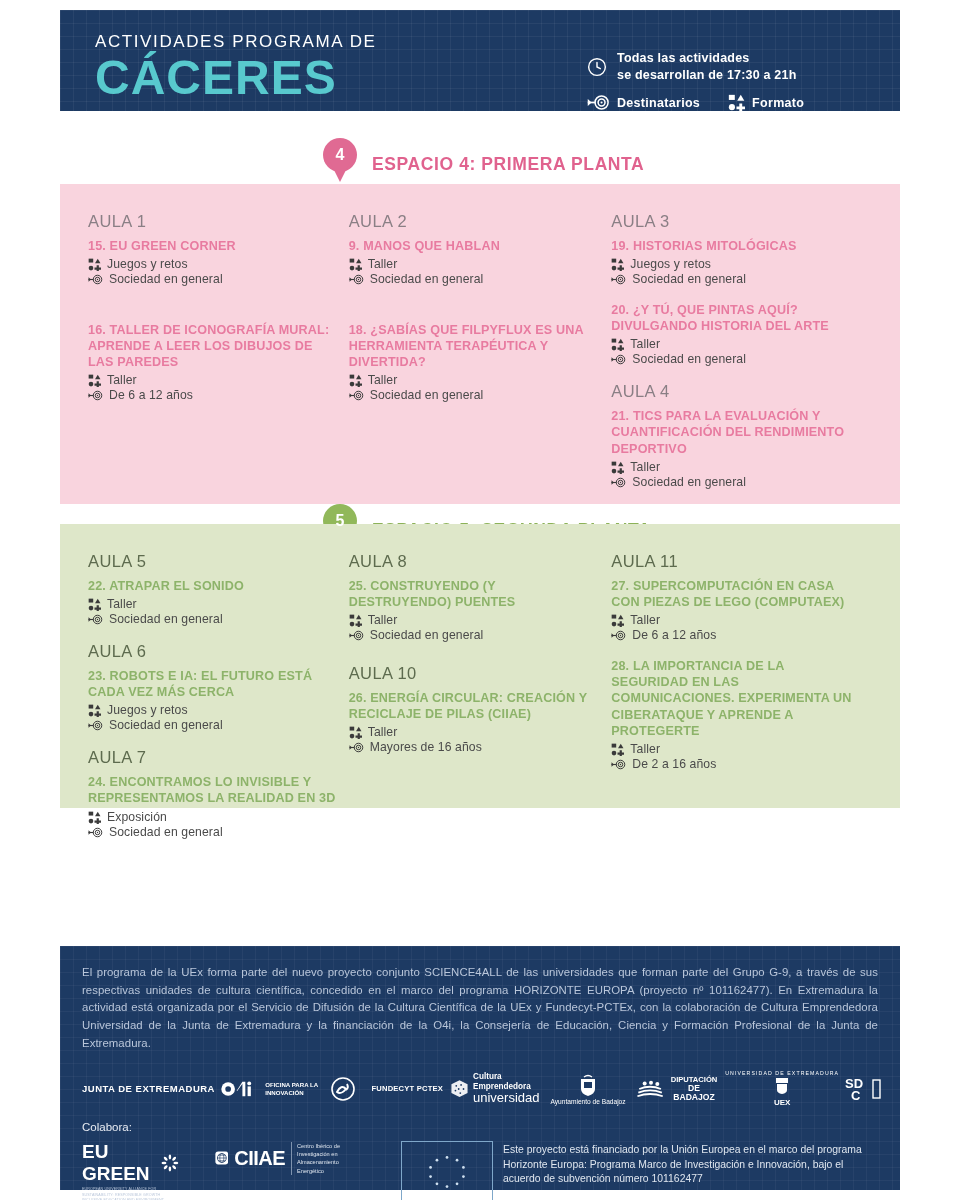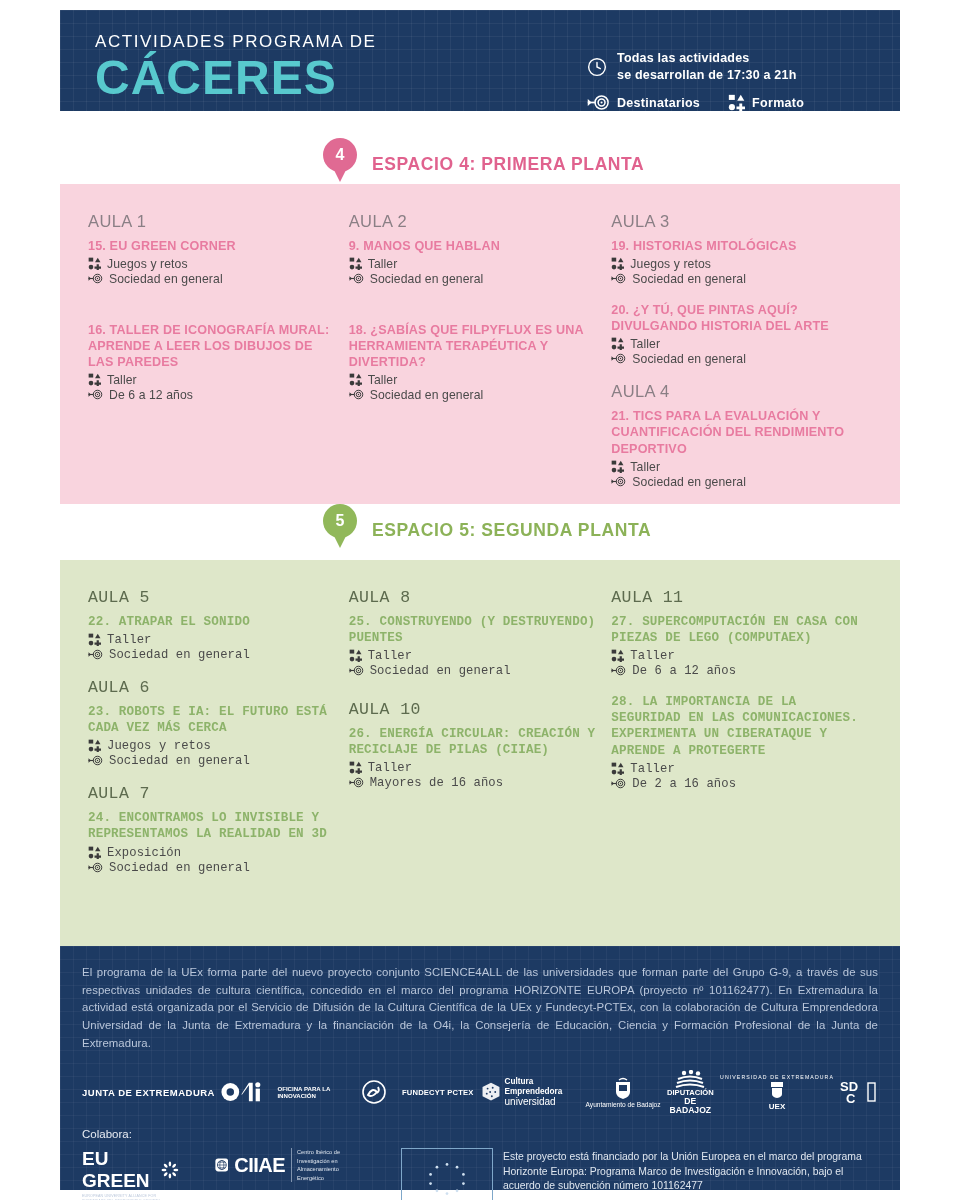--- a/index.html
+++ b/index.html
@@ -74,21 +74,21 @@
   .aula-green { color:#5d6b4e; }
 
   .act { margin-bottom:16px; }
   .act-title {
     font-size:12.6px; font-weight:800; line-height:1.28; letter-spacing:0.15px;
     margin-bottom:3px;
   }
   .t-pink { color:#e87ba0; }
   .t-green { color:#8db36a; }
 
-  .meta { display:flex; align-items:flex-start; gap:6px; margin-top:1px; }
+  .meta { display:flex; align-items:flex-end; gap:6px; margin-top:1px; }
   .meta-label { font-size:12.2px; color:#4a4a4a; letter-spacing:0.1px; }
 
   
   .ic-format { width:13px; height:13px; flex:0 0 13px; display:block; }
   .ic-target { width:15px; height:13px; flex:0 0 15px; display:block; }
   .ic-clock { width:20px; height:20px; flex:0 0 20px; display:block; }
   .ic-target-w { width:23px; height:17px; flex:0 0 23px; display:block; }
   .ic-format-w { width:17px; height:17px; flex:0 0 17px; display:block; }
 
   .spacer-row { height:20px; }
@@ -389,21 +389,21 @@
 
   <div class="sec-head" style="top:512px;">
     <div class="pin">
       <div class="pin-body" style="background:#91b85a; color:#91b85a;">
         <span class="pin-num">5</span>
       </div>
     </div>
     <div class="sec-title" style="color:#8cb258;">ESPACIO 5: SEGUNDA PLANTA</div>
   </div>
 
-  <div class="panel panel-green" style="top:560px; height:392px;font-family:Liberation Mono, monospace;">
+  <div class="panel panel-green" style="top:524px; height:284px;">
     <div class="cols">
 
       <div class="col">
         <div class="aula aula-green">AULA 5</div>
         <div class="act">
           <div class="act-title t-green">22. ATRAPAR EL SONIDO</div>
           <div class="meta">
             <span class="ic-format">
               <svg viewBox="0 0 20 20" width="13" height="13">
                   <rect x="1" y="1" width="7" height="6" fill="#3a3a3a"></rect>
@@ -633,34 +633,34 @@
           <path d="M13 2 L23 7 L23 18 L13 23 L3 18 L3 7 Z" fill="#fff" opacity="0.92"></path>
           <circle cx="9" cy="9" r="1.1" fill="#1d3a63"></circle>
             <circle cx="15" cy="8" r="1.1" fill="#1d3a63"></circle>
           <circle cx="12" cy="13" r="1.1" fill="#1d3a63"></circle>
             <circle cx="18" cy="13" r="1.1" fill="#1d3a63"></circle>
           <circle cx="8" cy="15" r="1.1" fill="#1d3a63"></circle>
             <circle cx="14" cy="18" r="1.1" fill="#1d3a63"></circle>
         </svg>
         <div style="line-height:1.12;">
           <div style="font-size:8.2px;color:#fff;font-weight:700;">Cultura Emprendedora</div>
-          <div style="font-size:10px;color:#fff;">universidad</div>
+          <div style="font-size:13px;color:#fff;">universidad</div>
         </div>
       </div>
 
       <div class="logo" style="flex-direction:column;gap:1px;align-items:center;">
         <svg width="20" height="24" viewBox="0 0 20 24">
           <path d="M3 6 h14 v10 q0 5-7 7 q-7-2-7-7 z" fill="#fff"></path>
           <path d="M6 4 q4-3 8 0" fill="none" stroke="#fff" stroke-width="1.4"></path>
           <rect x="6" y="9" width="8" height="6" fill="#1d3a63"></rect>
         </svg>
         <span style="font-size:6.6px;color:#fff;white-space:nowrap;">Ayuntamiento de Badajoz</span>
       </div>
 
-      <div class="logo" style="flex-direction:column;gap:1px;">
+      <div class="logo" style="flex-direction:row;gap:1px;">
         <svg width="40" height="18" viewBox="0 0 40 18">
           <circle cx="14" cy="3" r="2.2" fill="#fff"></circle>
             <circle cx="21" cy="2" r="2.2" fill="#fff"></circle>
             <circle cx="28" cy="3.4" r="2.2" fill="#fff"></circle>
           <path d="M8 9 q12-5 24 0" fill="none" stroke="#fff" stroke-width="2"></path>
           <path d="M7 13 q13-5 26 0" fill="none" stroke="#fff" stroke-width="2"></path>
           <path d="M6 17 q14-5 28 0" fill="none" stroke="#fff" stroke-width="2"></path>
         </svg>
         <div style="line-height:1;text-align:center;">
           <div style="font-size:7.6px;color:#fff;font-weight:700;">DIPUTACIÓN</div>

